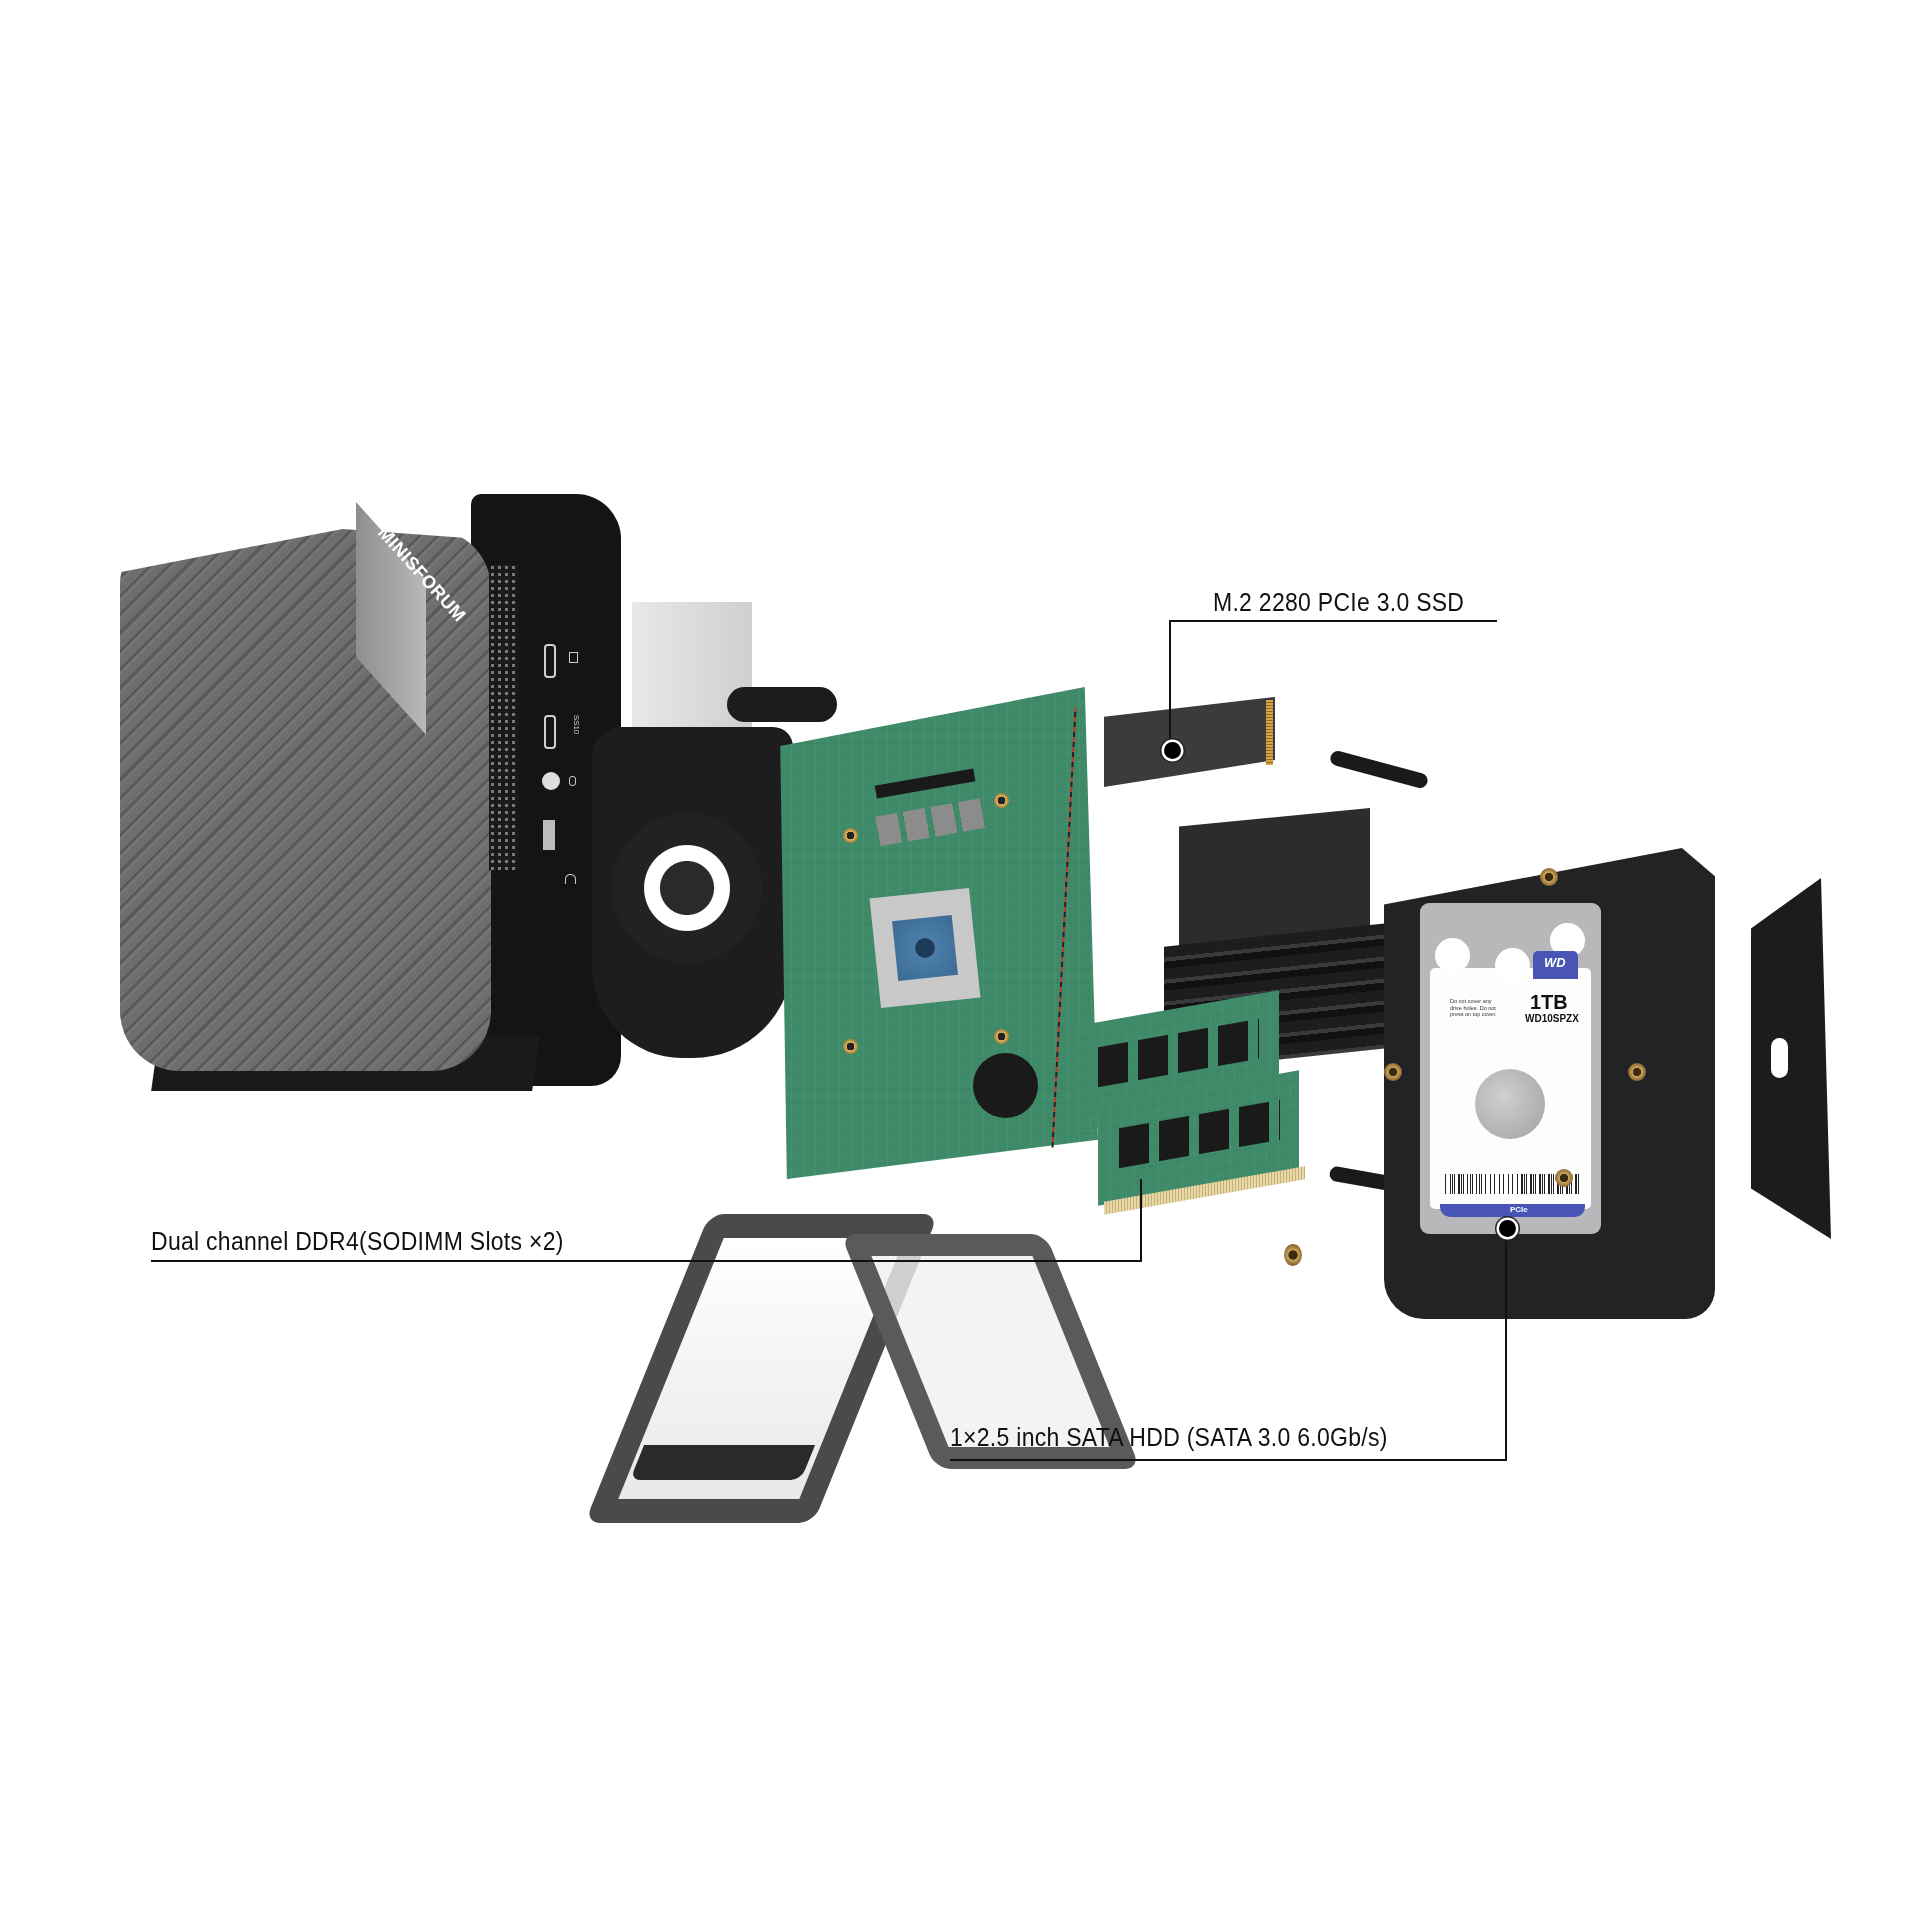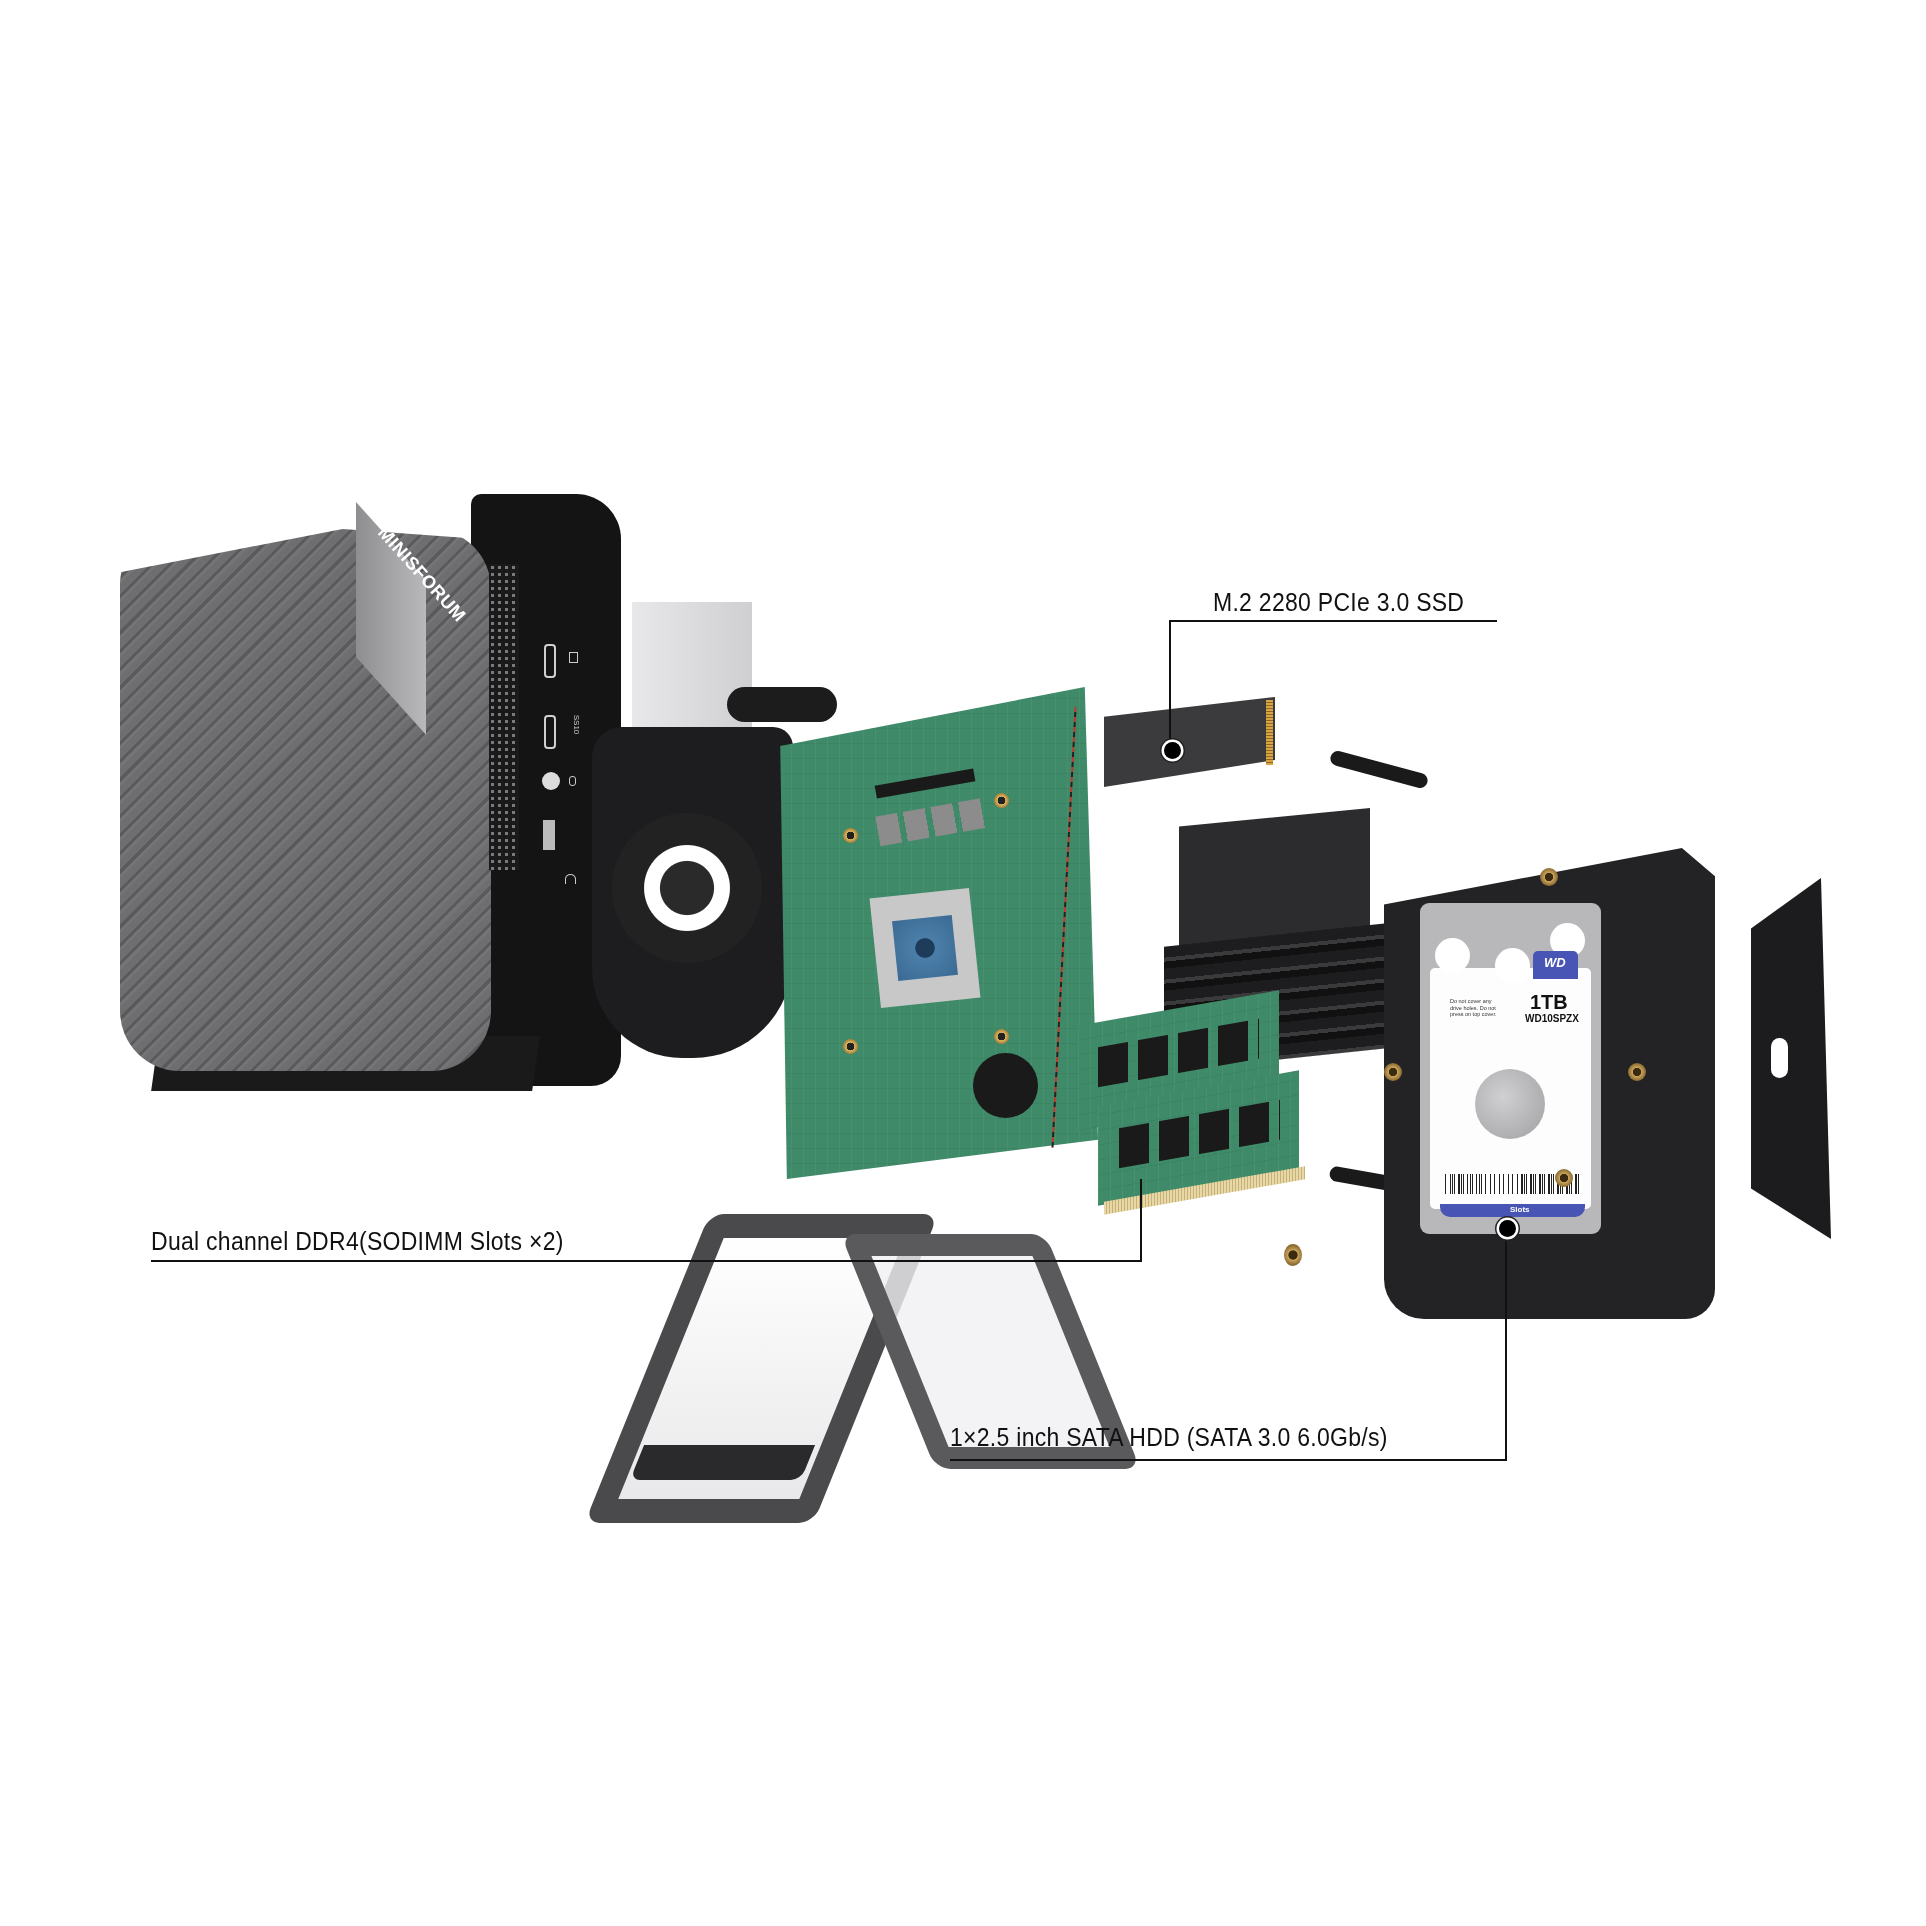--- a/index.html
+++ b/index.html
@@ -92,21 +92,21 @@
   <div class="hole" style="left:75px;top:45px;width:35px;height:35px;"></div>
   <div class="hole" style="left:130px;top:20px;width:35px;height:35px;"></div>
   <div class="abs" style="left:113px;top:48px;width:45px;height:28px;background:#4855b5;border-radius:5px 5px 0 0;"></div>
   <div class="abs" style="left:124px;top:52px;color:#fff;font-weight:bold;font-style:italic;font-size:13px;">WD</div>
   <div class="abs" style="left:110px;top:88px;color:#111;font-weight:bold;font-size:20px;">1TB</div>
   <div class="abs" style="left:105px;top:110px;color:#111;font-weight:bold;font-size:10px;">WD10SPZX</div>
   <div class="abs" style="left:30px;top:95px;width:55px;color:#333;font-size:5.5px;white-space:normal;line-height:1.2;">Do not cover any drive holes. Do not press on top cover.</div>
   <div class="abs" style="left:55px;top:166px;width:70px;height:70px;border-radius:50%;background:radial-gradient(circle at 40% 40%,#d0d0d2,#a0a0a2);"></div>
   <div class="abs" style="left:25px;top:271px;width:135px;height:20px;background:repeating-linear-gradient(90deg,#222 0 1px,#fff 1px 2.5px,#222 2.5px 3px,#fff 3px 4.5px);"></div>
   <div class="abs" style="left:20px;top:301px;width:145px;height:13px;background:#4855b5;border-radius:0 0 10px 10px;"></div>
-  <div class="abs" style="left:90px;top:302px;color:#fff;font-size:8px;font-weight:bold;">Slots</div>
+  <div class="abs" style="left:90px;top:302px;color:#fff;font-size:8px;font-weight:bold;">PCIe</div>
 </div>
 <div class="brass" style="left:1384px;top:1063px;width:18px;height:18px;"></div>
 <div class="brass" style="left:1555px;top:1169px;width:18px;height:18px;"></div>
 <div class="brass" style="left:1628px;top:1063px;width:18px;height:18px;"></div>
 <div class="brass" style="left:1540px;top:868px;width:18px;height:18px;"></div>
 
 <div class="abs" style="left:627px;top:1174px;width:602px;height:311px;">
   <div class="abs" style="left:20px;top:40px;width:181px;height:261px;border:24px solid #4a4a4c;border-radius:15px;background:linear-gradient(180deg,rgba(255,255,255,0.9),rgba(230,230,232,0.9));transform:skewX(-22deg);"></div>
   <div class="abs" style="left:261px;top:60px;width:161px;height:191px;border:22px solid #5a5a5c;border-radius:15px;background:rgba(240,240,242,0.8);transform:skewX(22deg);"></div>
   <div class="abs" style="left:10px;top:271px;width:171px;height:35px;background:#2a2a2c;border-radius:0 0 10px 10px;transform:skewX(-22deg);"></div>

